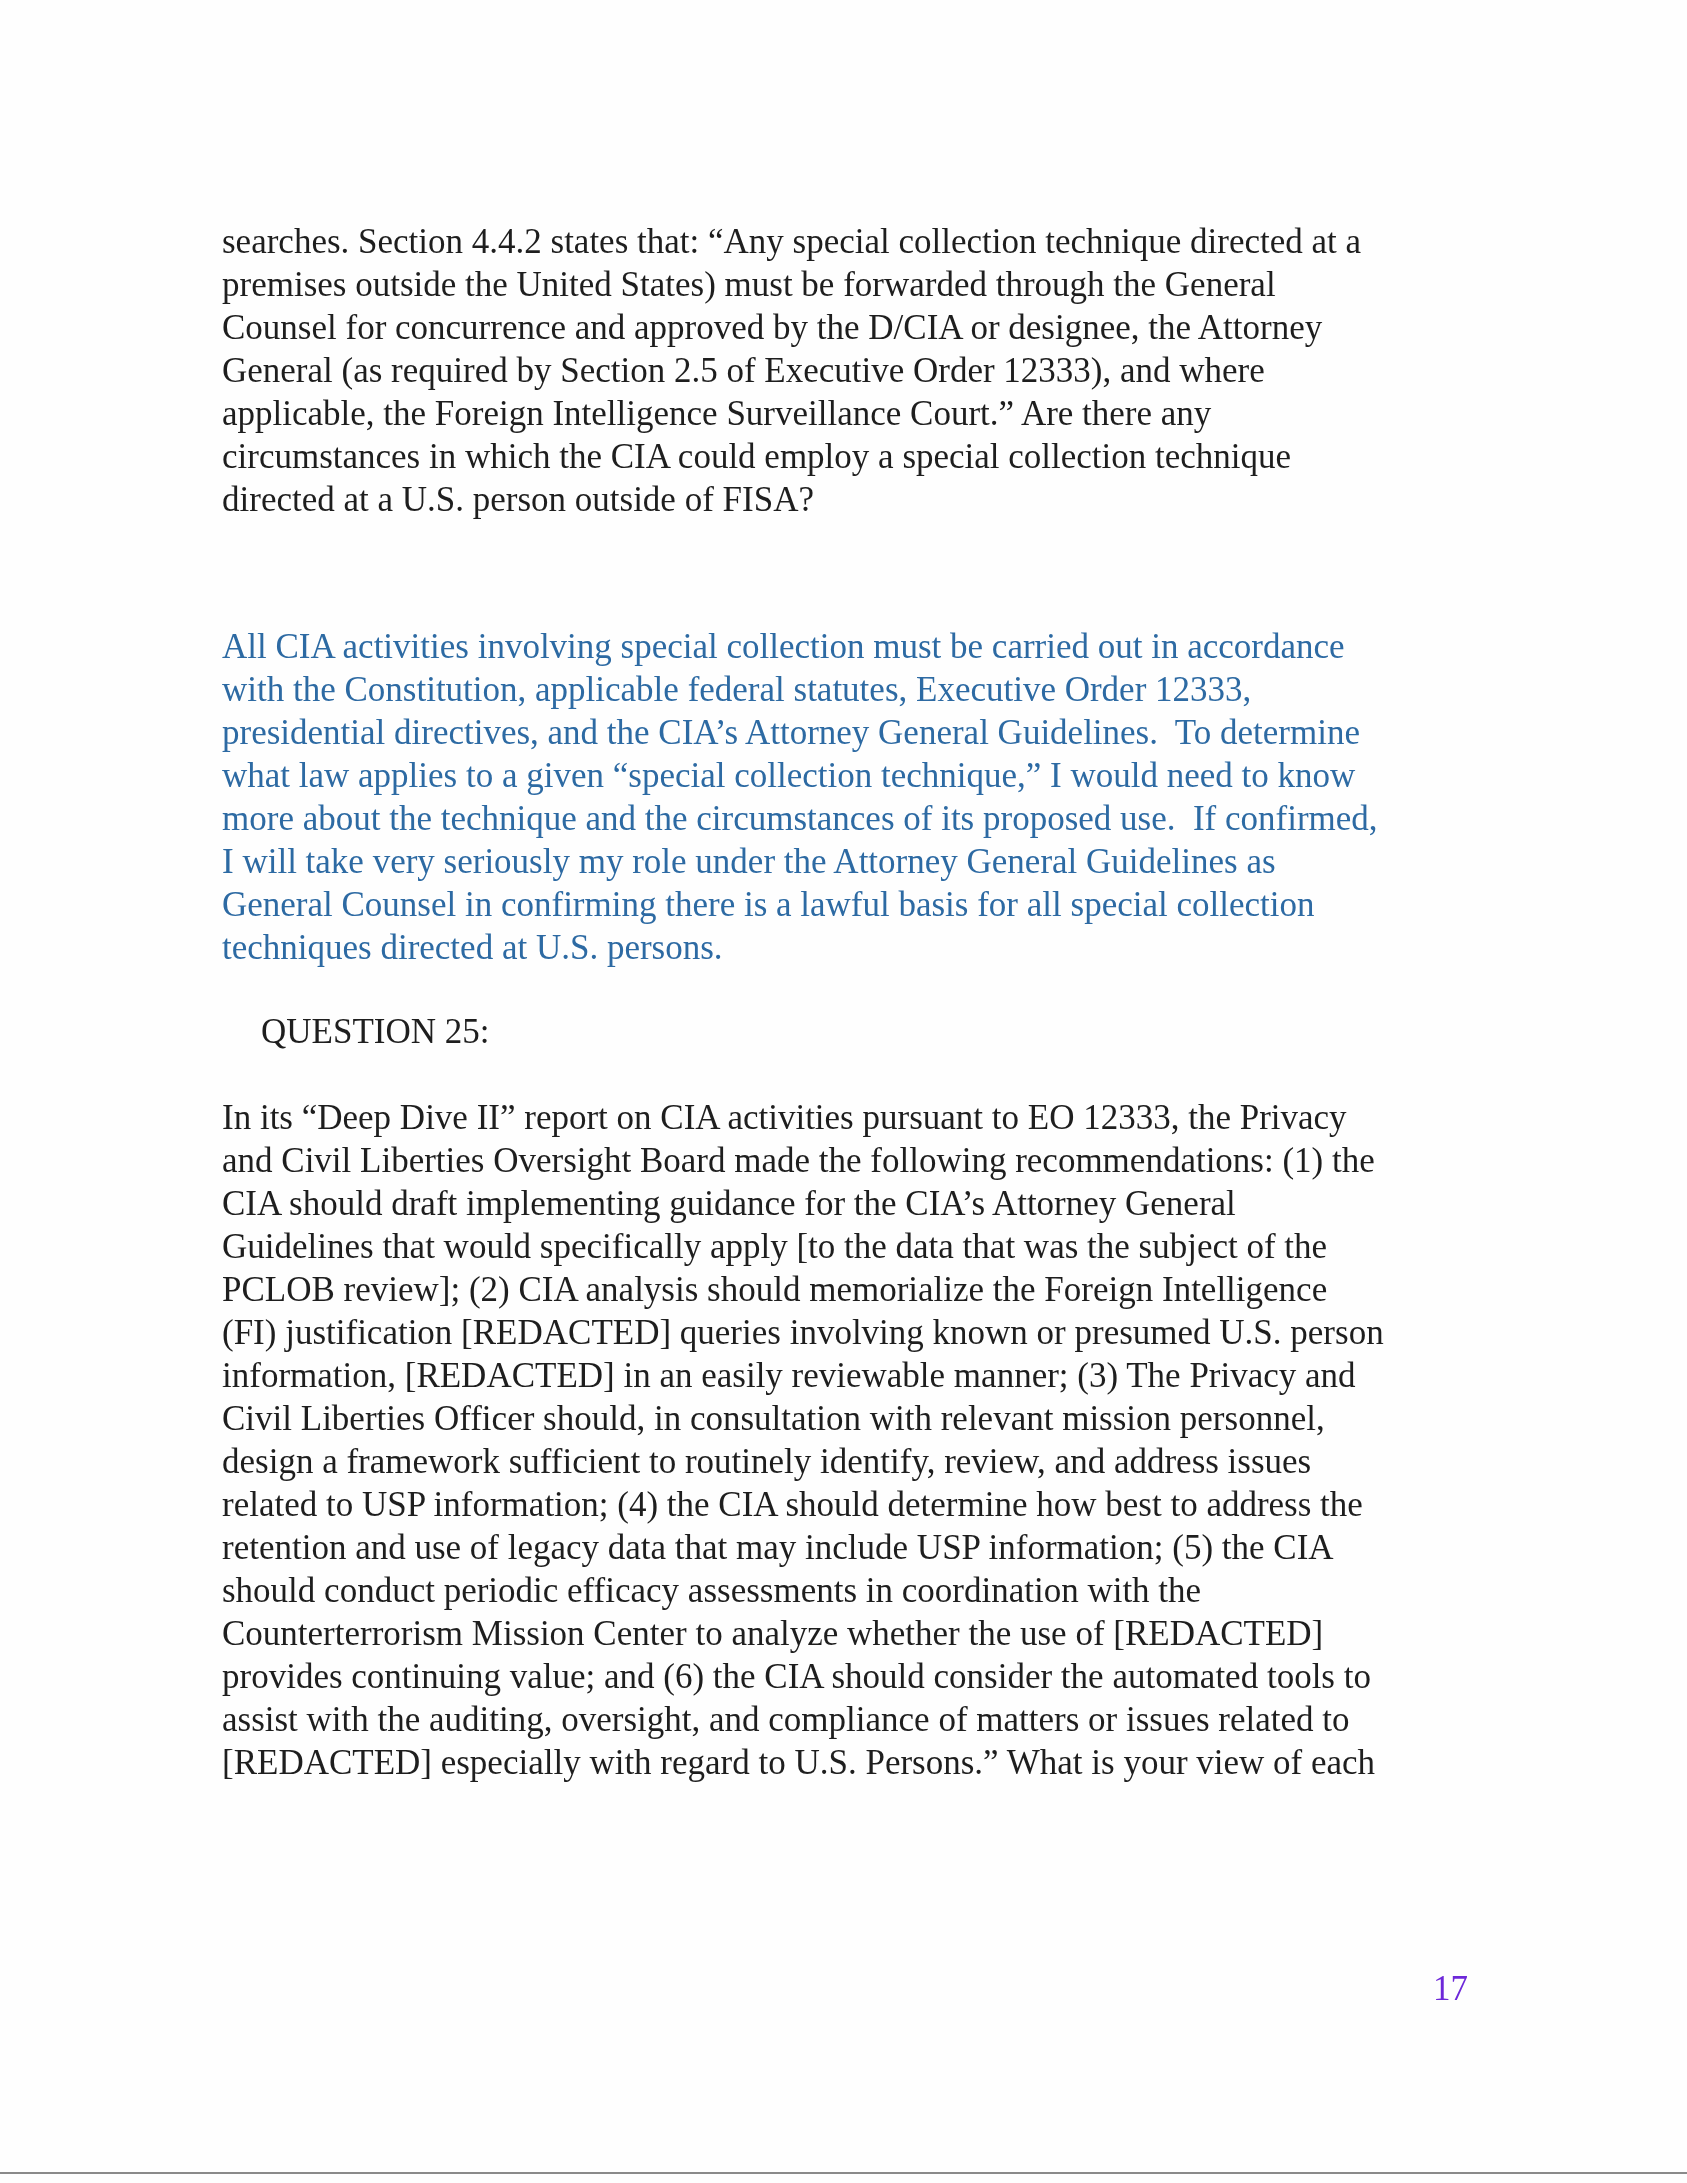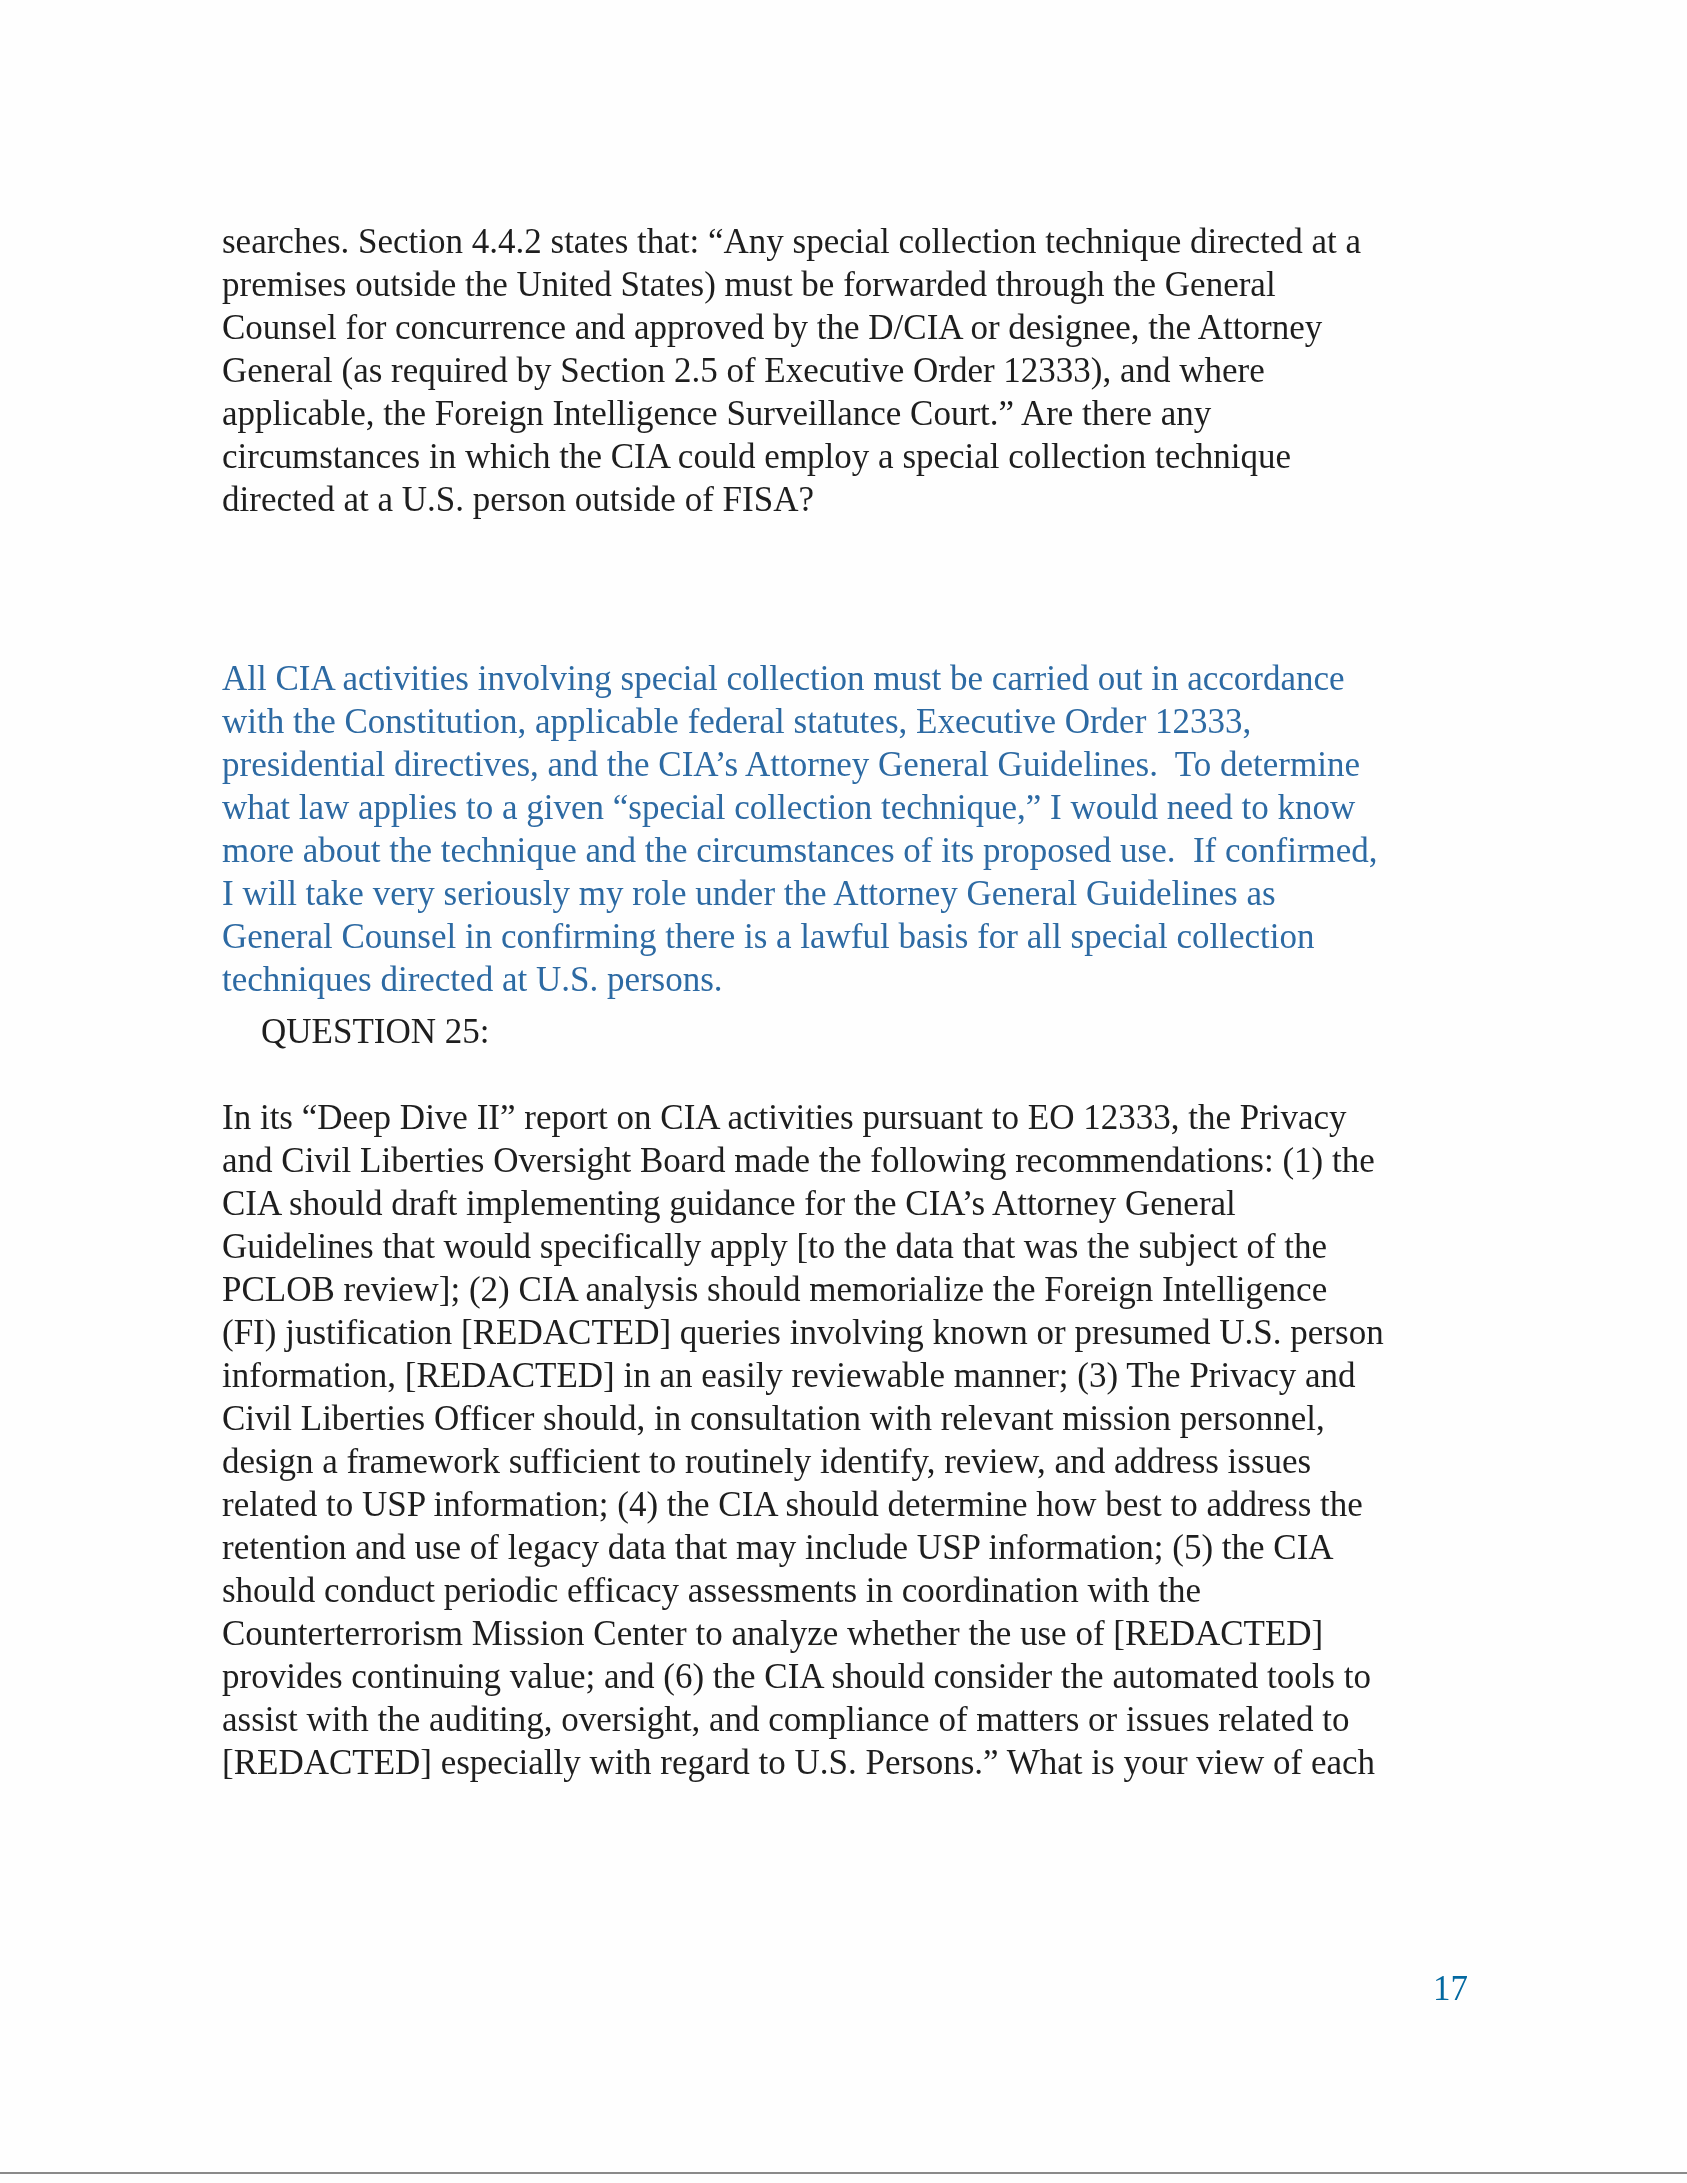--- a/index.html
+++ b/index.html
@@ -28,30 +28,30 @@
       width: 1257px;
       font-size: 35px;
       line-height: 43px;
     }
     .line {
       display: block;
       white-space: pre;
       height: 43px;
     }
     .para-question { top: 220px; color: #1e1e1e; }
-    .para-answer   { top: 625px; color: #2d6aa3; margin-top: 32px; }
+    .para-answer   { top: 625px; color: #2d6aa3; }
     .heading-q25   { top: 1010px; color: #1e1e1e; margin-left: 39px; }
     .para-q25      { top: 1096px; color: #1e1e1e; }
     .page-number {
       position: absolute;
       left: 1433px;
       top: 1968px;
       font-size: 35px;
       line-height: 42px;
-      color: #0369a1;
+      color: #6d28d9;
     }
     .bottom-rule {
       position: absolute;
       left: 0;
       top: 2172px;
       width: 1687px;
       height: 2px;
       background: #8a8a8a;
     }
   </style>

